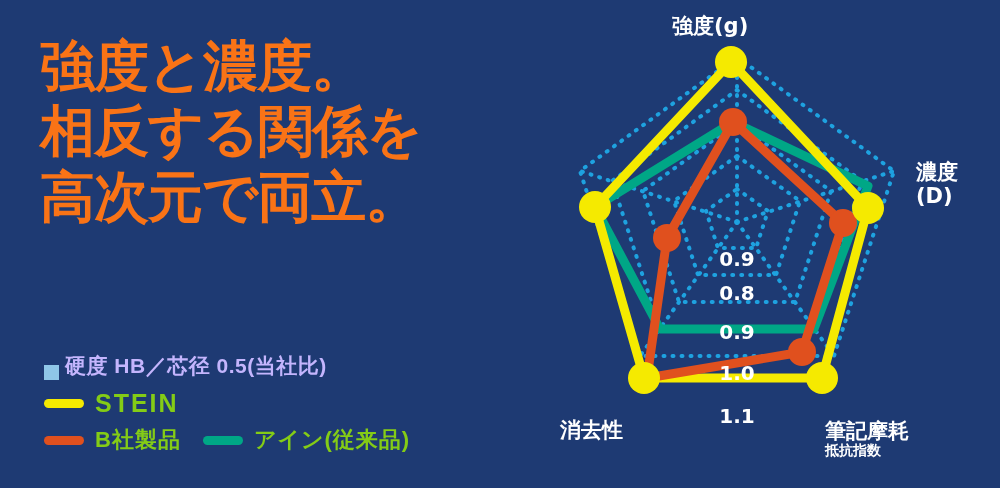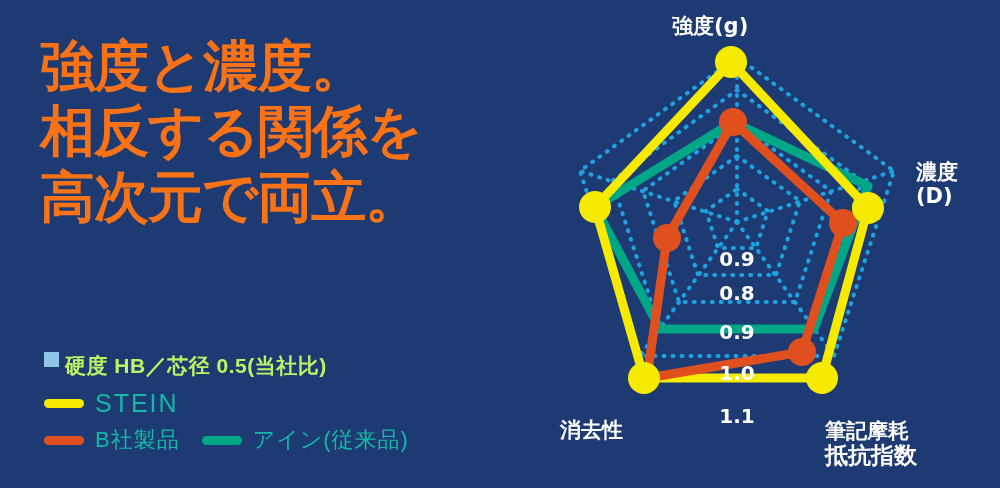--- a/index.html
+++ b/index.html
@@ -25,43 +25,43 @@
     line-height:1.19;
     letter-spacing:-1px;
     color:#f97316;
     white-space:nowrap;
   }
 
   .legend{
     position:absolute;left:44px;top:352px;width:430px;
   }
   .legend-note{
-    display:flex;align-items:flex-start;
+    display:flex;align-items:flex-end;
     font-size:21px;font-weight:bold;
-    color:#bef264;
+    color:#c4b5fd;
     letter-spacing:0.5px;
     margin-bottom:9px;
     white-space:nowrap;
   }
   .legend-note .sq{
     display:inline-block;width:15px;height:15px;
     background:#8fc6e8;margin-right:6px;flex:0 0 auto;
   }
   .legend-row{
     display:flex;align-items:center;
     margin-bottom:7px;
     white-space:nowrap;
   }
   .swatch{
     display:inline-block;width:40px;height:9px;border-radius:5px;
     margin-right:11px;flex:0 0 auto;
   }
   .legend-label{
-    font-size:25px;font-weight:normal;letter-spacing:2px;
-    color:#14b8a6;
+    font-size:25px;font-weight:bold;letter-spacing:2px;
+    color:#84cc16;
   }
   .legend-label.jp{font-size:22px;letter-spacing:1px;}
   .legend-row.pair{gap:0;}
   .legend-row .spacer{display:inline-block;width:22px;flex:0 0 auto;}
 
   
   .chart{
     position:absolute;left:450px;top:0;width:550px;height:488px;
   }
   .chart svg{position:absolute;left:0;top:0;}
@@ -173,21 +173,21 @@
       <span class="sub" style="font-size:21px">(D)</span>
     </div>
 
 
     <div class="axis-label lab-bl">
       <span>消去性</span>
     </div>
 
     <div class="axis-label lab-br">
       <span>筆記摩耗</span>
-      <span class="sub" style="font-size:23px">抵抗指数</span>
+      <span class="sub" style="font-size:14px">抵抗指数</span>
     </div>
 
     <div class="ring-label" style="left:261px;top:247px;">0.9</div>
     <div class="ring-label" style="left:261px;top:281px;">0.8</div>
     <div class="ring-label" style="left:261px;top:320px;">0.9</div>
     <div class="ring-label" style="left:261px;top:361px;">1.0</div>
     <div class="ring-label" style="left:261px;top:404px;">1.1</div>
 
   </div>
 </div>

